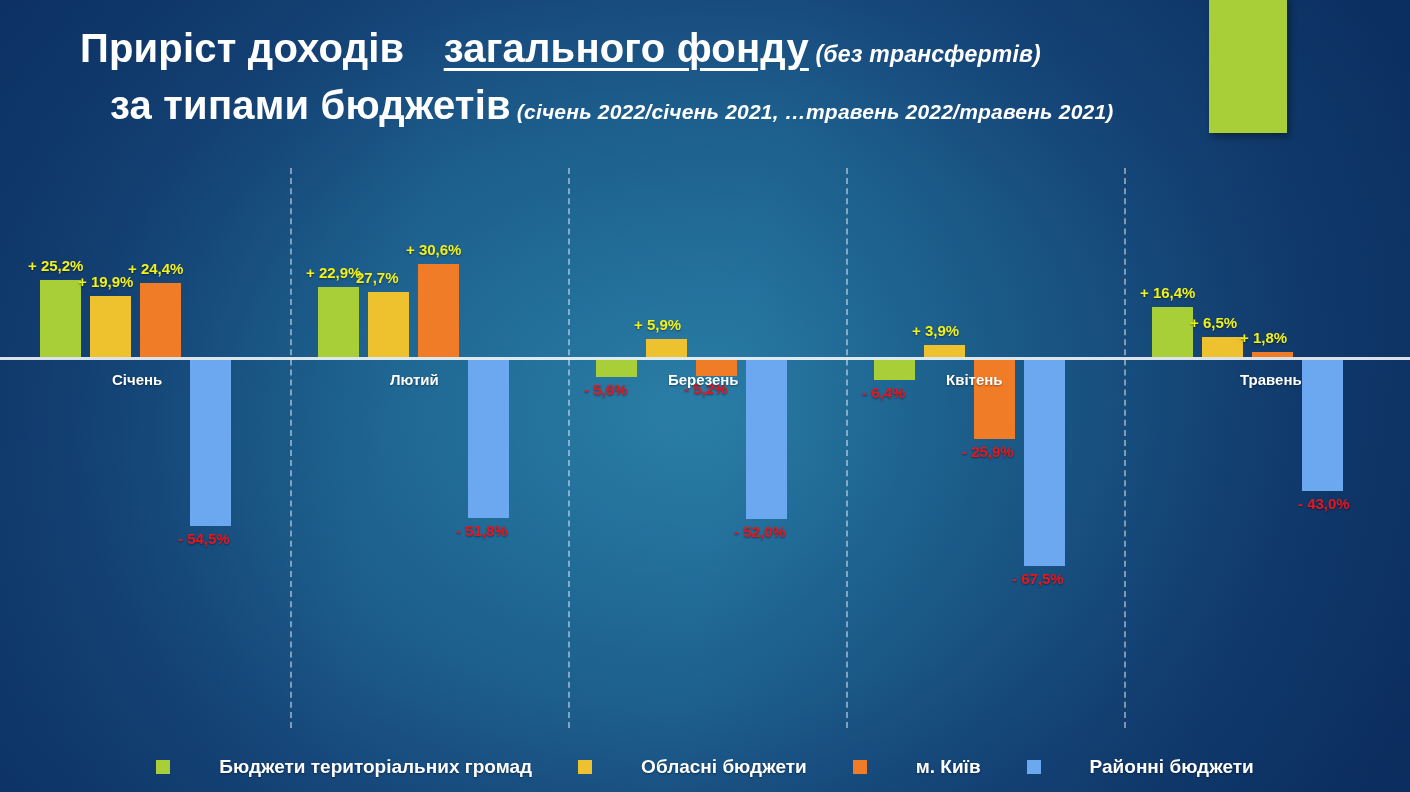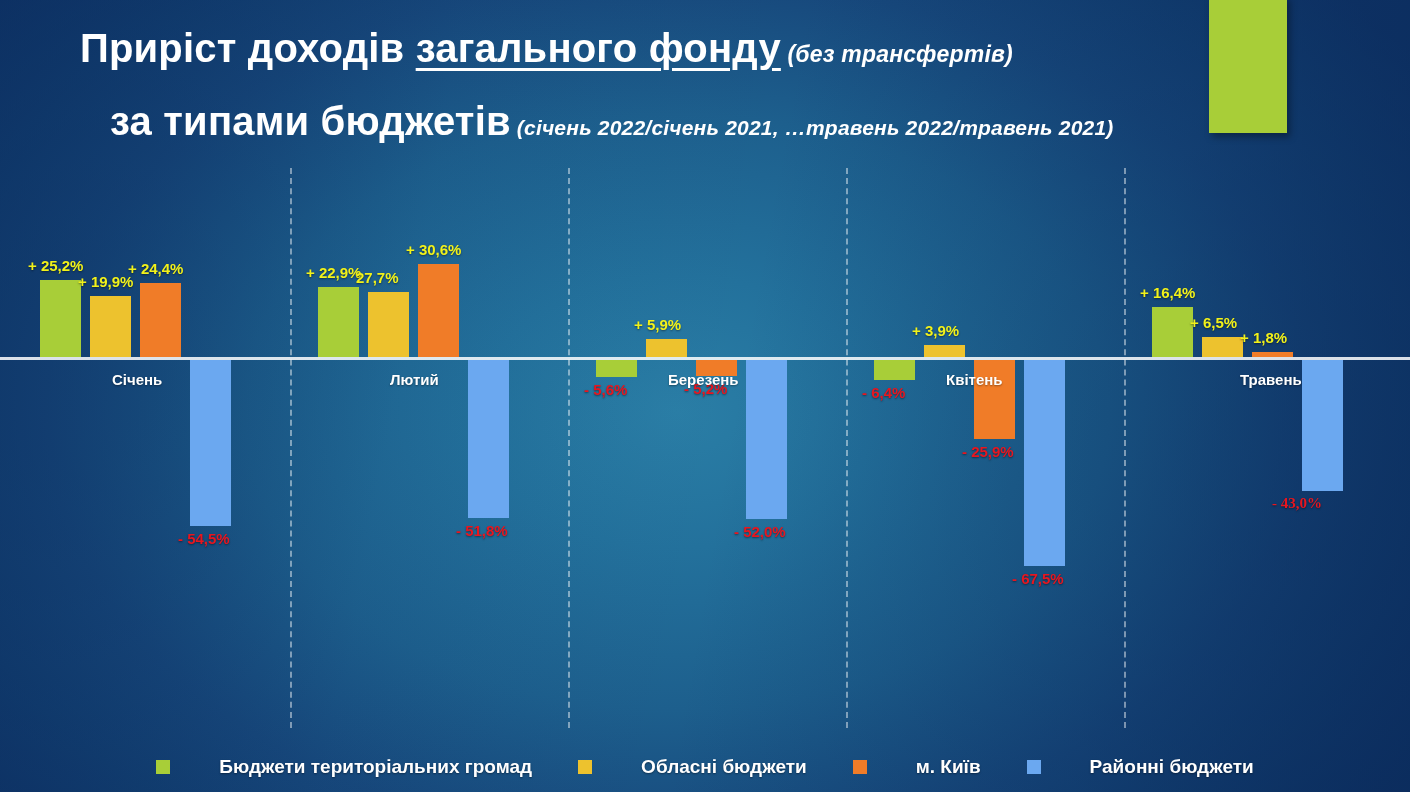--- a/index.html
+++ b/index.html
@@ -15,22 +15,22 @@
   }
   #stage::after{
     content:"";position:absolute;inset:0;pointer-events:none;
     background:linear-gradient(100deg, rgba(11,46,95,0.55) 0%, rgba(11,46,95,0.05) 30%, rgba(11,46,95,0.0) 52%, rgba(11,46,95,0.35) 78%, rgba(10,42,90,0.7) 100%);
   }
 
   
   .title-block{position:absolute;left:0;top:26px;width:1260px;z-index:6;}
   .title-line{color:#ffffff;font-weight:bold;letter-spacing:0.2px;white-space:nowrap;}
   .t1{font-size:40px;line-height:44px;padding-left:80px;}
-  .t2{font-size:40px;line-height:46px;padding-left:110px;margin-top:22px;}
-  .under{text-decoration:underline;text-underline-offset:6px;text-decoration-thickness:3px;}
+  .t2{font-size:40px;line-height:46px;padding-left:110px;margin-top:6px;}
+  .under{text-decoration:underline;text-underline-offset:6px;text-decoration-thickness:3px;margin-left:28px;}
   .t-sub{font-size:23px;font-style:italic;font-weight:bold;}
   .t-sub2{font-size:21px;font-style:italic;font-weight:bold;}
 
   .accent-rect{
     position:absolute;left:1209px;top:-4px;width:78px;height:137px;
     background:#A8CE38;box-shadow:3px 4px 7px rgba(0,0,0,0.35);z-index:4;
   }
 
   
   .plot{position:absolute;left:0;top:168px;width:1410px;height:560px;z-index:5;}
@@ -126,21 +126,21 @@
           <div class="cat-label" style="left: 72px;">Квітень</div>
         </div>
         <div class="group" style="left: 1152px; width: 191px;">
           <div class="bar pos" style="left: 0px; height: 50.02px; background: rgb(168, 206, 56);"></div>
           <div class="vlabel pos" style="left: -12px; top: 115.98px;">+ 16,4%</div>
           <div class="bar pos" style="left: 50px; height: 19.825px; background: rgb(237, 194, 46);"></div>
           <div class="vlabel pos" style="left: 38px; top: 146.175px;">+ 6,5%</div>
           <div class="bar pos" style="left: 100px; height: 5.49px; background: rgb(240, 124, 40);"></div>
           <div class="vlabel pos" style="left: 88px; top: 160.51px;">+ 1,8%</div>
           <div class="bar neg" style="left: 150px; height: 131.15px; background: rgb(107, 168, 240);"></div>
-          <div class="vlabel neg" style="left: 120px; top: 327.15px; font-family: Liberation Serif, serif;">- 43,0%</div>
+          <div class="vlabel neg" style="left: 146px; top: 327.15px;">- 43,0%</div>
           <div class="cat-label" style="left: 88px;">Травень</div>
         </div>
       </div>
   </div>
 
   <div class="legend" id="legend">
       <div class="leg-item">
         <span class="leg-swatch" style="background: rgb(168, 206, 56);"></span>
         <span class="leg-text">Бюджети територіальних громад</span>
       </div>

